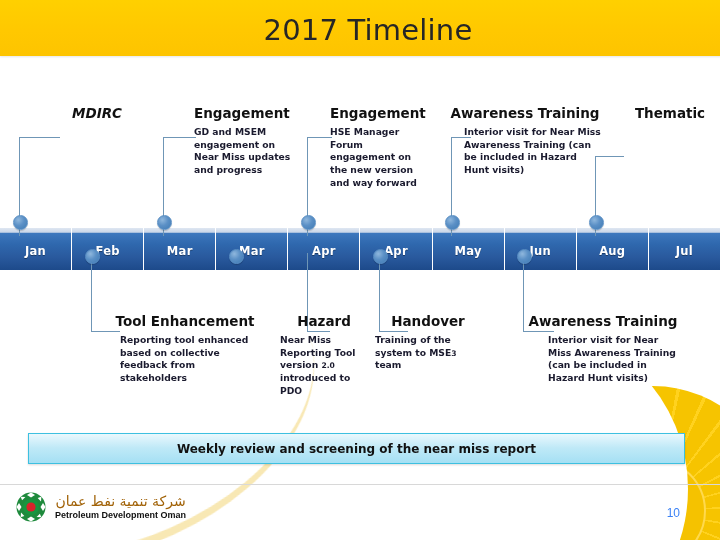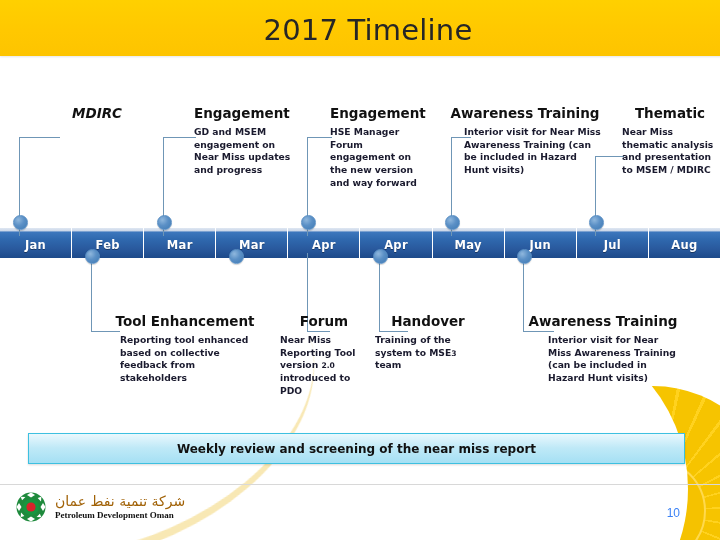--- a/index.html
+++ b/index.html
@@ -74,21 +74,21 @@
     width: 330px; height: 330px;
     border-radius: 50%;
     background: #ffffff;
     transform: translate(-46px, 132px);
   }
 
   
   #timeline-bar {
     position: absolute;
     left: 0; top: 228px;
-    width: 720px; height: 30px;
+    width: 720px; height: 42px;
     display: flex;
     background: linear-gradient(180deg,#e9eef5 0%, #cfd9e8 14%, #2f68ae 16%, #2a60a6 52%, #1f4e8f 100%);
   }
   .month-cell {
     flex: 1 1 0;
     position: relative;
     display: flex;
     align-items: center;
     justify-content: center;
     font-size: 11.5px;
@@ -194,21 +194,21 @@
     font-family: "DejaVu Sans", sans-serif;
     direction: rtl;
     letter-spacing: 1px;
     white-space: nowrap;
     text-align: center;
   }
   #pdo-english {
     font-size: 9px;
     font-weight: bold;
     color: #111111;
-    font-family: Liberation Serif, serif;
+    font-family: Liberation Sans, sans-serif;
     margin-top: 3px;
     white-space: nowrap;
   }
   #page-number {
     position: absolute;
     right: 40px; top: 506px;
     font-size: 12px;
     color: #3b82f6;
     font-family: "Liberation Sans", sans-serif;
     z-index: 8;
@@ -264,43 +264,42 @@
   <div class="block-body">HSE Manager Forum engagement on the new version and way forward</div>
 </div>
 
 <div class="block" style="left:446px; top:105px; width:158px;">
   <div class="block-head center">Awareness Training</div>
   <div class="block-body" style="padding-left:18px;">Interior visit for Near Miss Awareness Training (can be included in Hazard Hunt visits)</div>
 </div>
 
 <div class="block" style="left:622px; top:105px; width:96px;">
   <div class="block-head center">Thematic</div>
-  <div class="block-body">Near Miss thematic analysis and presentation to MSEM / MDIRC</div>
 </div>
 
 <div id="timeline-bar">
   <div class="month-cell">Jan</div>
   <div class="month-cell">Feb</div>
   <div class="month-cell">Mar</div>
   <div class="month-cell">Mar</div>
   <div class="month-cell">Apr</div>
   <div class="month-cell">Apr</div>
   <div class="month-cell">May</div>
   <div class="month-cell">Jun</div>
+  <div class="month-cell">Aug</div>
   <div class="month-cell">Jul</div>
-  <div class="month-cell">Aug</div>
 </div>
 
 <div class="block" style="left:112px; top:313px; width:146px;">
   <div class="block-head center">Tool Enhancement</div>
   <div class="block-body" style="padding-left:8px;">Reporting tool enhanced based on collective feedback from stakeholders</div>
 </div>
 
 <div class="block" style="left:280px; top:313px; width:88px;">
-  <div class="block-head center">Forum</div>
+  <div class="block-head center">Hazard</div>
   <div class="block-body"><span>Near Miss Reporting Tool version </span><span class="sm">2.0</span><span> introduced to PDO</span></div>
 </div>
 
 <div class="block" style="left:375px; top:313px; width:106px;">
   <div class="block-head center">Handover</div>
   <div class="block-body"><span>Training of the system to MSE</span><span class="sm">3</span><span> team</span></div>
 </div>
 
 <div class="block" style="left:522px; top:313px; width:162px;">
   <div class="block-head center">Awareness Training</div>

